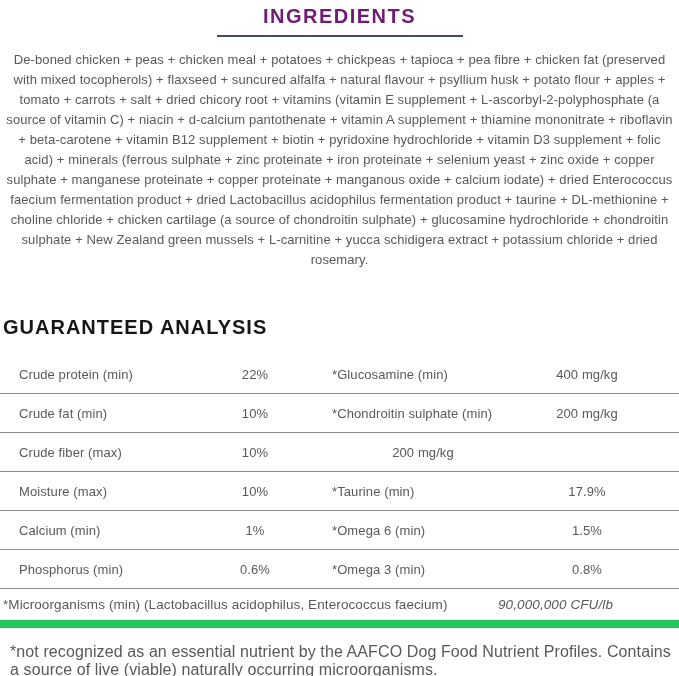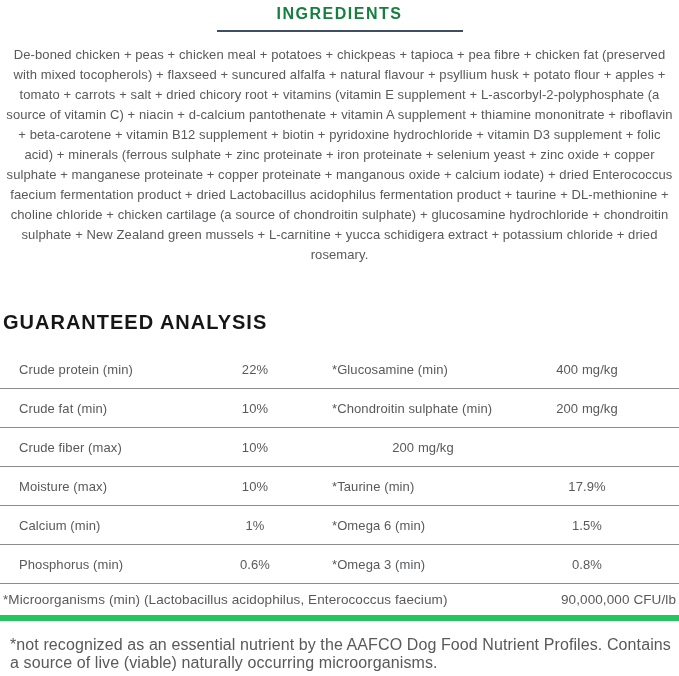--- a/index.html
+++ b/index.html
@@ -16,24 +16,24 @@
     -webkit-font-smoothing: antialiased;
   }
   .page {
     width: 679px;
     height: 676px;
     position: relative;
   }
   .title {
     margin-top: 5px;
     text-align: center;
-    font-size: 16px;
+    font-size: 20px;
     font-weight: 800;
     letter-spacing: 1.5px;
-    color: #15803d;
+    color: #701a75;
   }
   .title-divider {
     width: 246px;
     height: 2px;
     margin: 7px auto 0 auto;
     background: #3e4e63;
   }
   .ingredients-text {
     width: 671px;
     margin: 13px auto 0 auto;
@@ -66,26 +66,27 @@
   }
   .ga-row .val {
     text-align: center;
   }
   .ga-row-full {
     display: grid;
     grid-template-columns: 1fr 178px;
     align-items: center;
     height: 31px;
     padding: 0 3px;
-    border-bottom: 6px solid #22c55e;
+    border-bottom: 8px solid #22c55e;
     font-size: 13.5px;
     letter-spacing: 0.1px;
   }
   .ga-row-full .val {
-    text-align: right;
+    text-align: left;
+    font-style: italic;
   }
   .footnote {
     margin: 15px 3px 0 10px;
     font-size: 16px;
     letter-spacing: 0.1px;
     color: #58595b;
   }
 </style>
 </head>
 <body>

